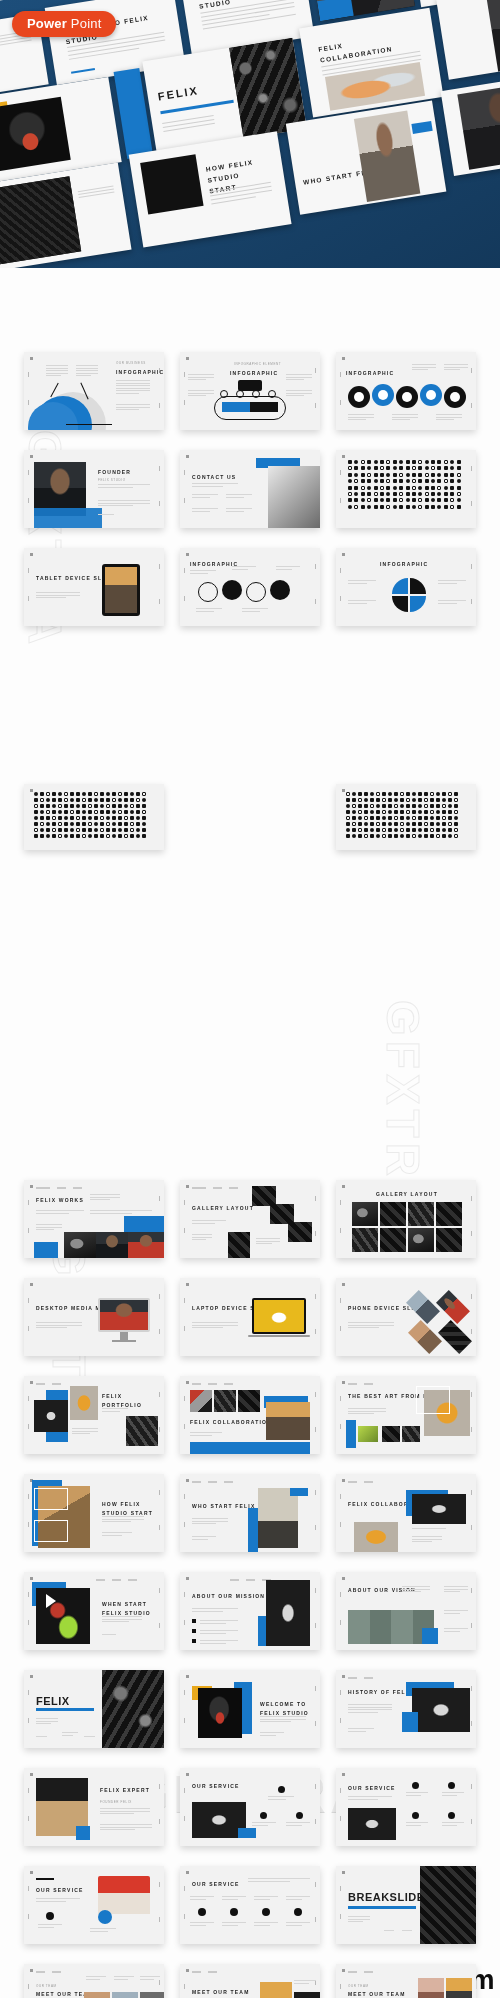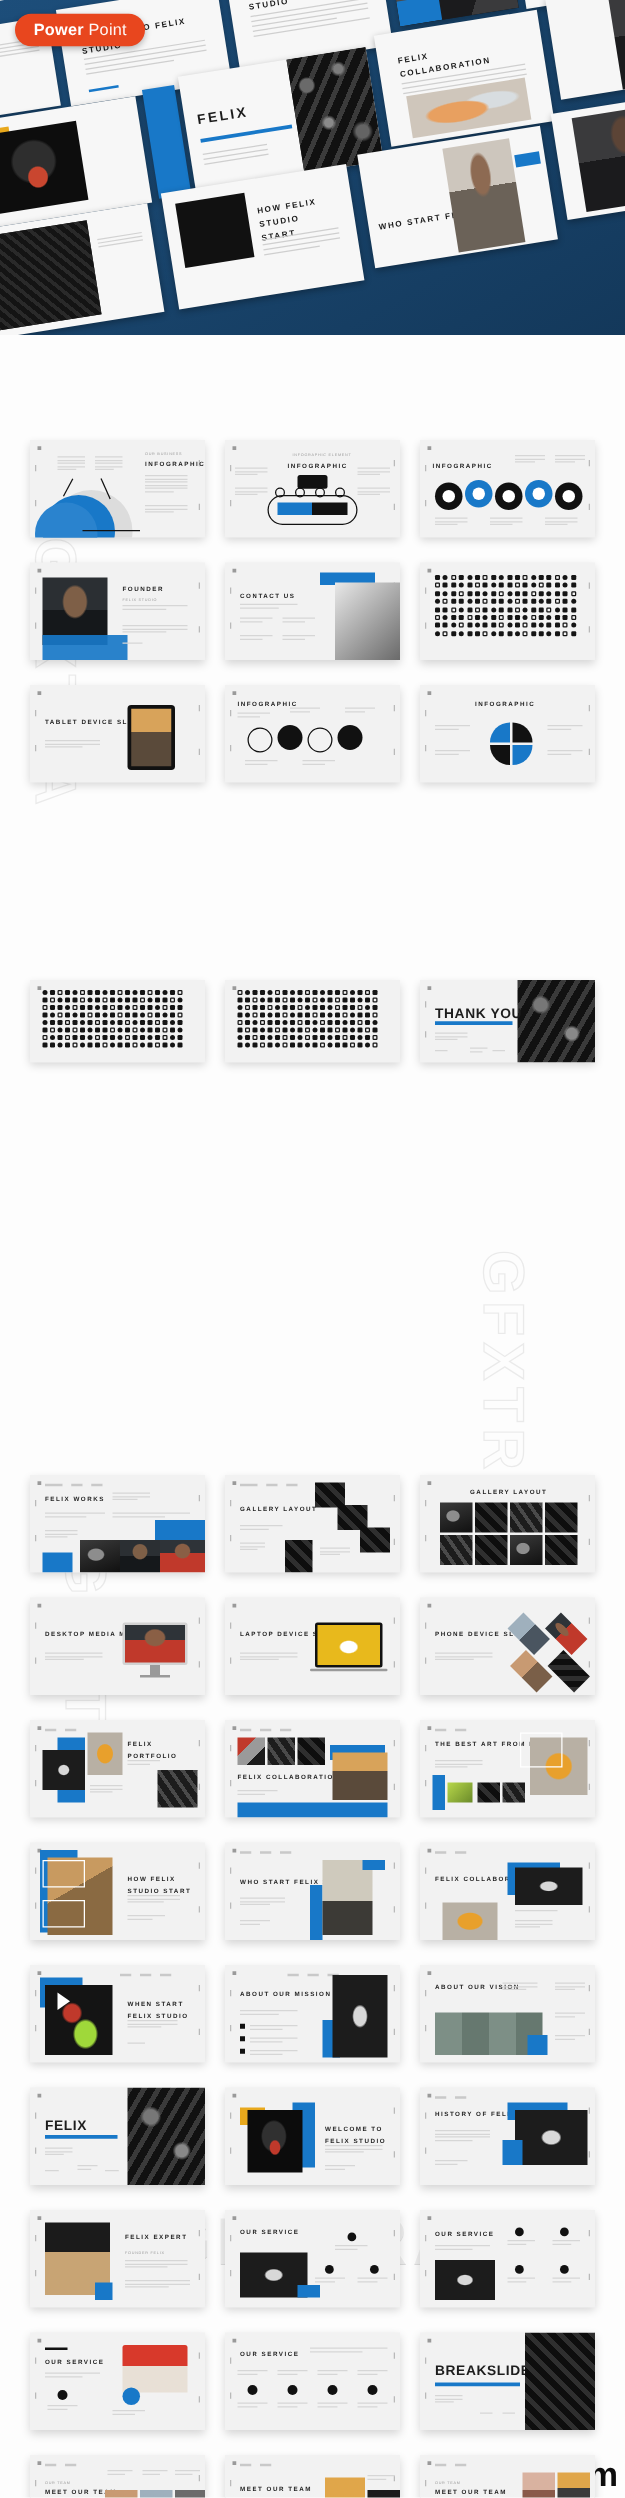--- a/index.html
+++ b/index.html
@@ -1053,43 +1053,20 @@
           <span class="o"></span>
           <span></span>
           <span></span>
           <span class="h"></span>
           <span></span>
           <span class="o"></span>
           <span class="h"></span>
       </div>
     </div>
 
-    <div class="thumb sm">
-      <span class="tick tl"></span>
-        <span class="tick l1"></span>
-        <span class="tick l2"></span>
-      <div class="ph p-marble" style="right:0; top:0; width:62px; height:66px;"></div>
-      <div class="t-title xl" style="left:12px; top:18px;">THANK YOU</div>
-      <div class="blk blue" style="left:12px; top:33px; width:62px; height:3px;"></div>
-      <div class="lines tiny" style="left:12px; top:42px; width:26px;">
-          <i></i>
-          <i></i>
-          <i></i>
-        </div>
-      <div class="lines tiny" style="left:12px; top:56px; width:14px;">
-          <i></i>
-        </div>
-      <div class="lines tiny" style="left:40px; top:54px; width:14px;">
-          <i></i>
-          <i></i>
-        </div>
-      <div class="lines tiny" style="left:58px; top:56px; width:14px;">
-          <i></i>
-        </div>
-    </div>
   </div>
 </div>
 
 <div class="grid" style="top:1180px;">
 
   <div class="row" style="top:0;">
     <div class="thumb">
       <span class="tick tl"></span>
         <span class="tick l1"></span>
         <span class="tick l2"></span>

